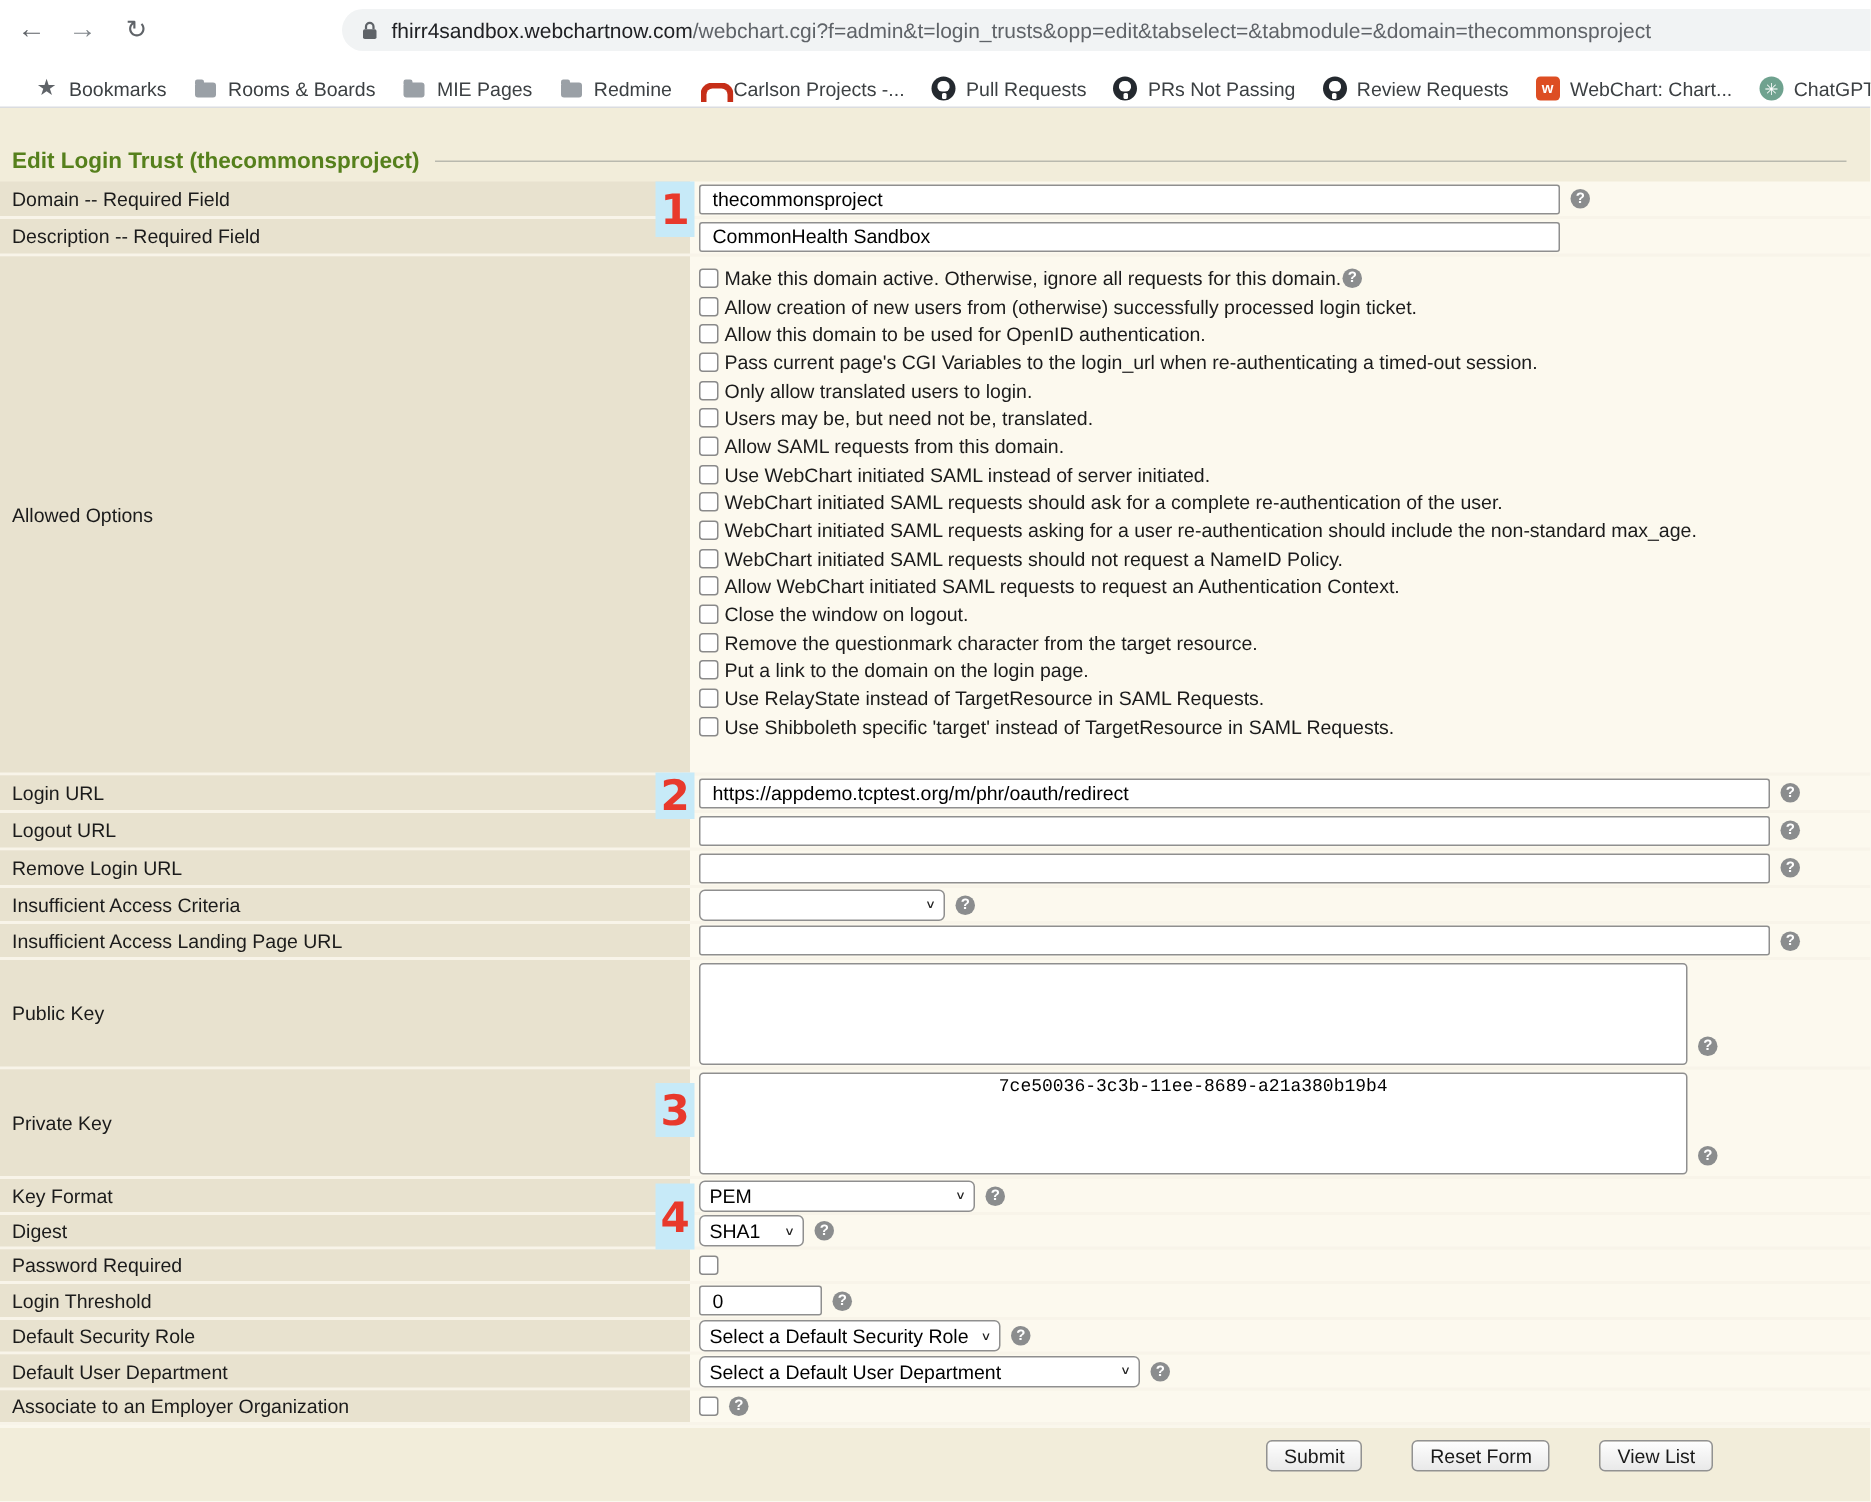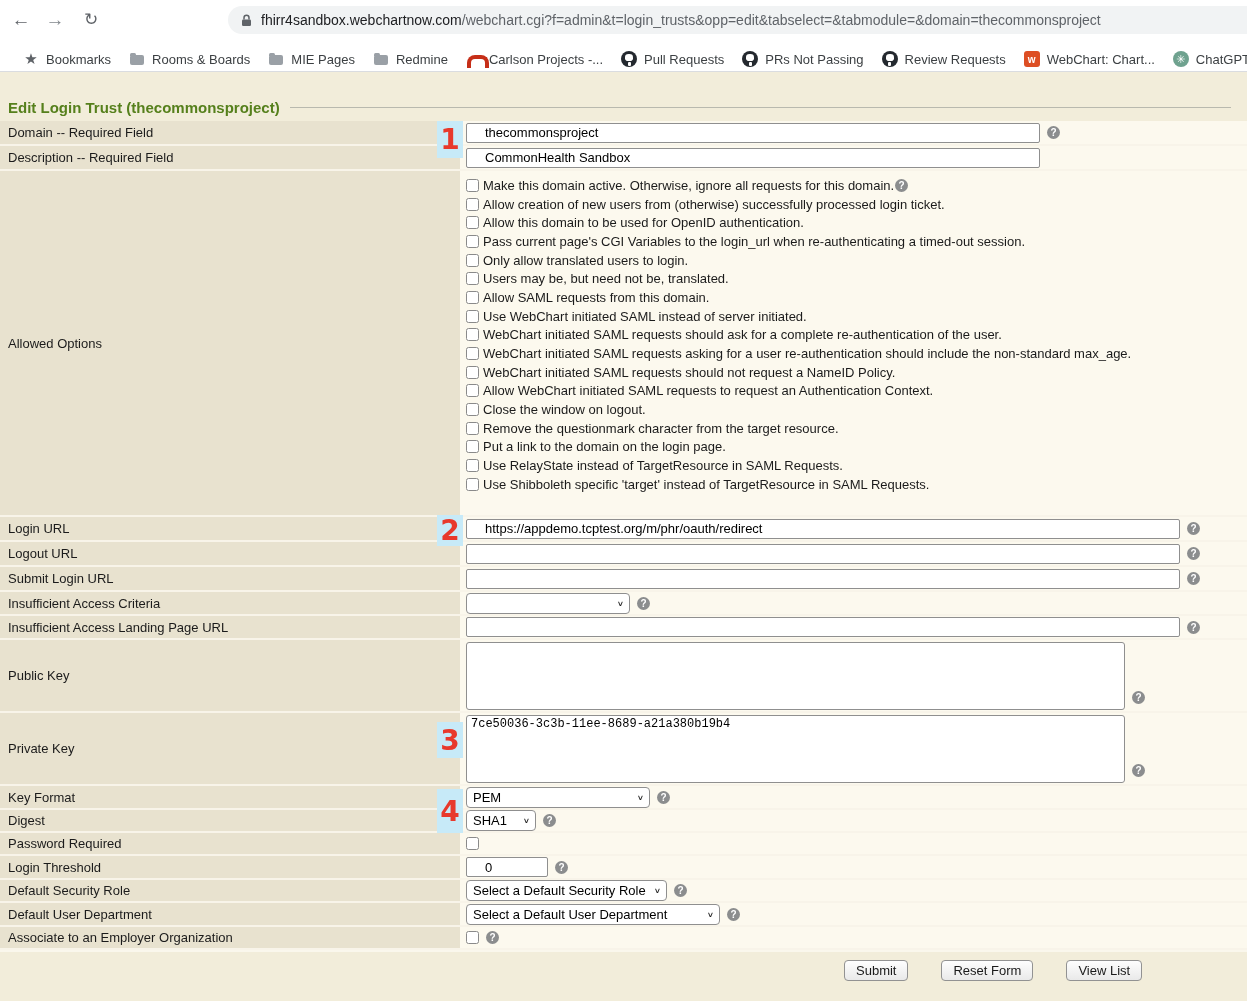--- a/index.html
+++ b/index.html
@@ -45,29 +45,29 @@
   .rule { flex:1; height:1px; background:#b9b9ae; margin-left:10px; }
 
   
   .form { display:grid; grid-template-columns:460px 1fr; }
   .cell { border-bottom:2px solid #f8f4e9; }
   .lcell { background:#e8e2cf; display:flex; align-items:center; padding-left:8px;
            font-size:13px; color:#1b1b1b; }
   .vcell { background:#fcf9ee; display:flex; align-items:center; padding-left:6px; position:relative; }
   .h25{height:25px} .h24{height:24px} .h23{height:23px} .h73{height:73px} .h346{height:346px}
 
-  .ti { height:20px; border:1px solid #8f8f8f; border-radius:2px; padding:0 18px; font-size:13px;
+  .ti { height:20px; border:1px solid #8f8f8f; border-radius:2px; padding:0 8px; font-size:13px;
         font-family:"Liberation Sans",sans-serif; background:#fff; color:#000; }
   .w574{width:574px} .w714{width:714px} .w82{width:82px}
   .ta { width:659px; height:68px; border:1px solid #8f8f8f; border-radius:3px; padding:1px 4px;
-        font:12px "Liberation Mono", monospace; resize:none; background:#fff; color:#000; }
+        font:12px "Liberation Mono", monospace; resize:none; background:#fff; color:#000;text-align:center; }
   .select { height:21px; border:1px solid #8f8f8f; border-radius:4px; background:#fff;
             display:flex; align-items:center; justify-content:space-between; padding:0 5px 0 6px;
             font-size:13px; color:#000; cursor:pointer; }
-  .sw164{width:164px} .sw184{width:184px} .sw70{width:70px} .sw201{width:201px} .sw254{width:254px}
+  .sw164{width:164px} .sw184{width:184px} .sw70{width:70px} .sw201{width:201px} .sw254{width:294px}
   .chev { font-size:10px; color:#222; margin-left:6px; transform:scaleY(.75); }
   .help { width:13px; height:13px; border-radius:50%; background:#8b8d8e; color:#fff;
           font-size:10px; font-weight:bold; display:inline-flex; align-items:center; justify-content:center;
           margin-left:7px; flex:none; cursor:pointer; }
   .help-bottom { align-self:flex-end; margin-bottom:7px; }
   .cb { width:13px; height:13px; border:1px solid #8a8a8a; border-radius:2.5px; background:#fff;
         margin-right:4px; flex:none; cursor:pointer; }
 
   .opts-cell { align-items:flex-start; padding-top:5px; }
   .opt { display:flex; align-items:center; height:18.7px; font-size:13px; color:#1b1b1b; }
@@ -291,21 +291,21 @@
       <input class="ti w714" value="https://appdemo.tcptest.org/m/phr/oauth/redirect" style="">
       <span class="help">?</span>
     </div>
 
     <div class="cell lcell h25">Logout URL</div>
     <div class="cell vcell h25">
       <input class="ti w714" value="" style="">
       <span class="help">?</span>
     </div>
 
-    <div class="cell lcell h25">Submit Login URL</div>
+    <div class="cell lcell h25">Remove Login URL</div>
     <div class="cell vcell h25">
       <input class="ti w714" value="" style="">
       <span class="help">?</span>
     </div>
 
     <div class="cell lcell h24">Insufficient Access Criteria</div>
     <div class="cell vcell h24">
       <div class="select sw164">
         <span></span>
         <span class="chev">∨</span>

